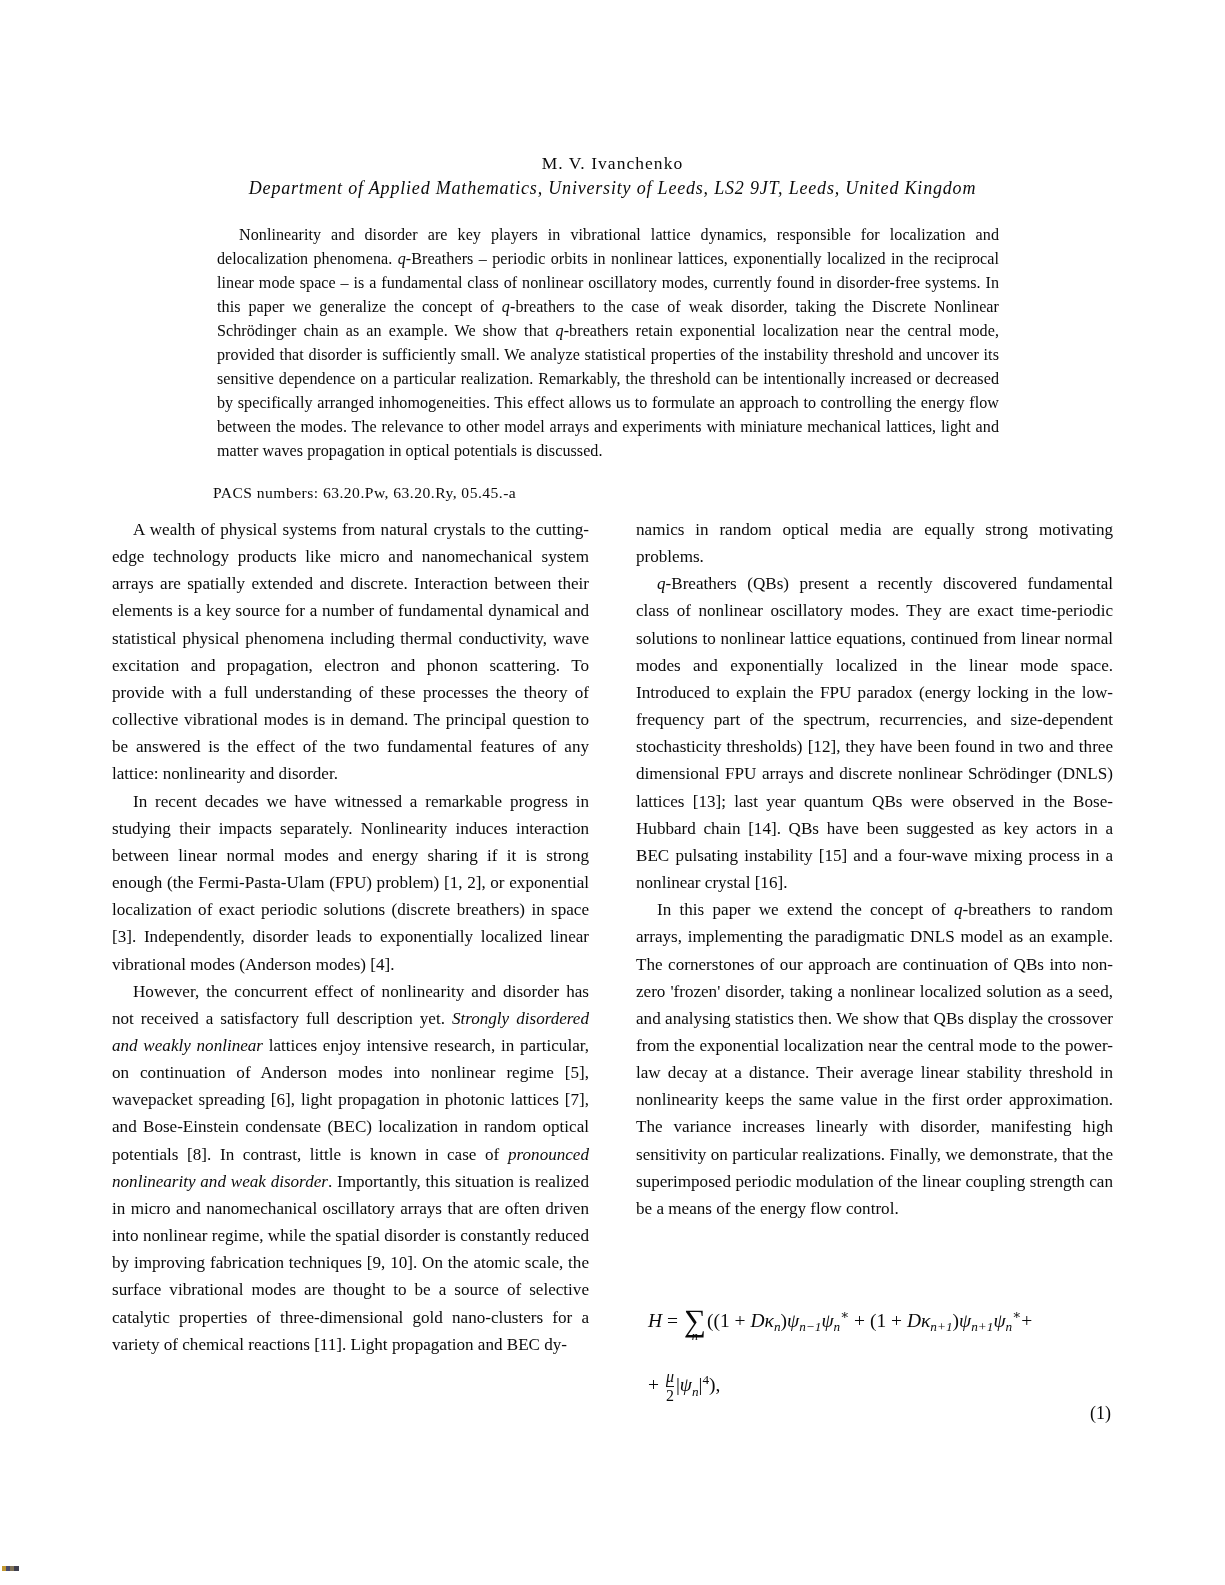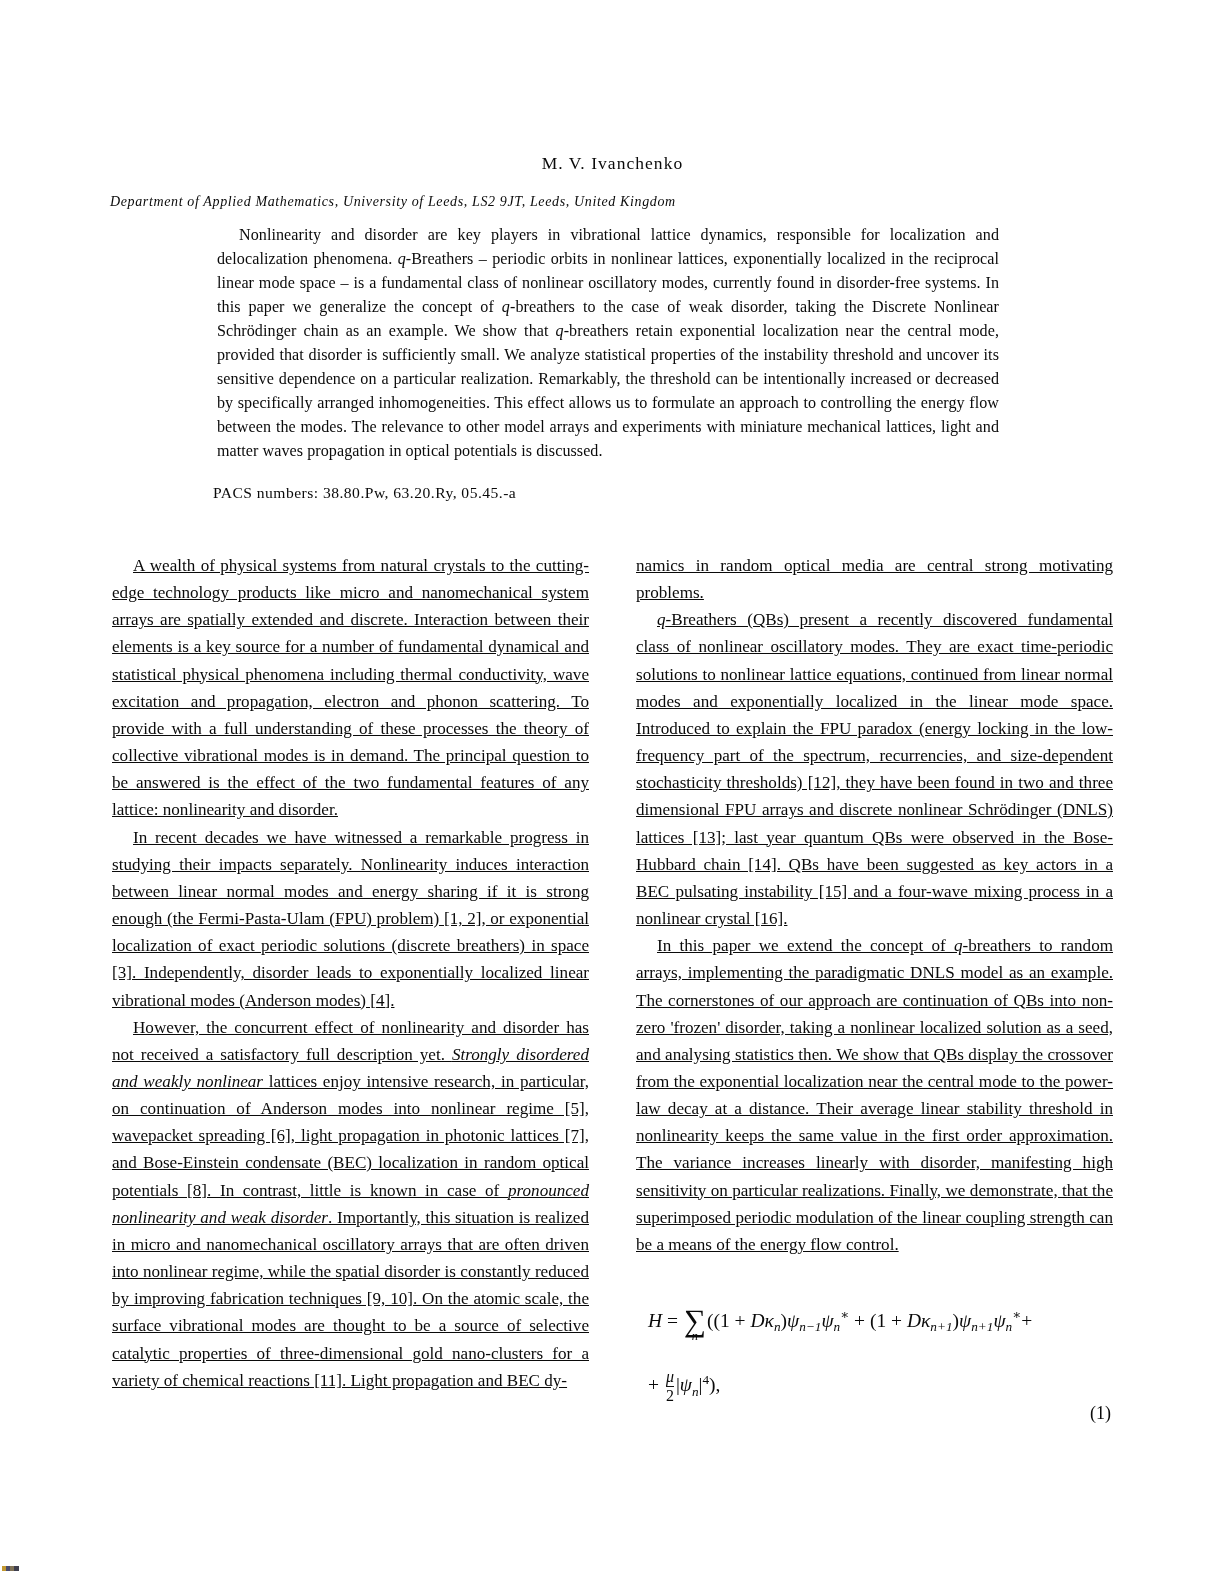--- a/index.html
+++ b/index.html
@@ -39,23 +39,24 @@
     left: 110px;
     top: 153px;
     width: 1005px;
     text-align: center;
     font-size: 17.5px;
     letter-spacing: 0.06em;
   }
   .affiliation {
     position: absolute;
     left: 110px;
-    top: 194px;
+    top: 178px;
     width: 1005px;
-    font-size: 14px;
+    text-align: center;
+    font-size: 18px;
     font-style: italic;
     letter-spacing: 0.045em;
   }
 
   
   .abstract {
     position: absolute;
     left: 213px;
     top: 219px;
     width: 790px;
@@ -71,27 +72,26 @@
     left: 213px;
     top: 484px;
     width: 790px;
     font-size: 15.6px;
     letter-spacing: 0.03em;
   }
 
   
   .col {
     position: absolute;
-    top: 552px;
+    top: 516px;
     width: 477px;
     font-size: 17.1px;
     line-height: 27.15px;
     text-align: justify;
     text-justify: inter-word;
-    text-decoration: underline;
   }
   .col-left  { left: 112px; }
   .col-right { left: 636px; }
   .col p {
     margin: 0;
     text-indent: 21px;
   }
   .col p.noindent { text-indent: 0; }
 
   
@@ -176,30 +176,30 @@
 
 
   <div class="author">M. V. Ivanchenko</div>
 
   <div class="affiliation">Department of Applied Mathematics, University of Leeds, LS2 9JT, Leeds, United Kingdom</div>
 
   <div class="abstract">
     <p>Nonlinearity and disorder are key players in vibrational lattice dynamics, responsible for localization and delocalization phenomena. <i class="m">q</i>-Breathers – periodic orbits in nonlinear lattices, exponentially localized in the reciprocal linear mode space – is a fundamental class of nonlinear oscillatory modes, currently found in disorder-free systems. In this paper we generalize the concept of <i class="m">q</i>-breathers to the case of weak disorder, taking the Discrete Nonlinear Schrödinger chain as an example. We show that <i class="m">q</i>-breathers retain exponential localization near the central mode, provided that disorder is sufficiently small. We analyze statistical properties of the instability threshold and uncover its sensitive dependence on a particular realization. Remarkably, the threshold can be intentionally increased or decreased by specifically arranged inhomogeneities. This effect allows us to formulate an approach to controlling the energy flow between the modes. The relevance to other model arrays and experiments with miniature mechanical lattices, light and matter waves propagation in optical potentials is discussed.</p>
   </div>
 
-  <div class="pacs">PACS numbers: 38.80.Pw, 63.20.Ry, 05.45.-a</div>
+  <div class="pacs">PACS numbers: 63.20.Pw, 63.20.Ry, 05.45.-a</div>
 
   <div class="col col-left">
     <p>A wealth of physical systems from natural crystals to the cutting-edge technology products like micro and nanomechanical system arrays are spatially extended and discrete. Interaction between their elements is a key source for a number of fundamental dynamical and statistical physical phenomena including thermal conductivity, wave excitation and propagation, electron and phonon scattering. To provide with a full understanding of these processes the theory of collective vibrational modes is in demand. The principal question to be answered is the effect of the two fundamental features of any lattice: nonlinearity and disorder.</p>
     <p>In recent decades we have witnessed a remarkable progress in studying their impacts separately. Nonlinearity induces interaction between linear normal modes and energy sharing if it is strong enough (the Fermi-Pasta-Ulam (FPU) problem) [1, 2], or exponential localization of exact periodic solutions (discrete breathers) in space [3]. Independently, disorder leads to exponentially localized linear vibrational modes (Anderson modes) [4].</p>
     <p>However, the concurrent effect of nonlinearity and disorder has not received a satisfactory full description yet. <span class="em">Strongly disordered and weakly nonlinear</span> lattices enjoy intensive research, in particular, on continuation of Anderson modes into nonlinear regime [5], wavepacket spreading [6], light propagation in photonic lattices [7], and Bose-Einstein condensate (BEC) localization in random optical potentials [8]. In contrast, little is known in case of <span class="em">pronounced nonlinearity and weak disorder</span>. Importantly, this situation is realized in micro and nanomechanical oscillatory arrays that are often driven into nonlinear regime, while the spatial disorder is constantly reduced by improving fabrication techniques [9, 10]. On the atomic scale, the surface vibrational modes are thought to be a source of selective catalytic properties of three-dimensional gold nano-clusters for a variety of chemical reactions [11]. Light propagation and BEC dy-</p>
   </div>
 
   <div class="col col-right">
-    <p class="noindent">namics in random optical media are central strong motivating problems.</p>
+    <p class="noindent">namics in random optical media are equally strong motivating problems.</p>
     <p><i class="m">q</i>-Breathers (QBs) present a recently discovered fundamental class of nonlinear oscillatory modes. They are exact time-periodic solutions to nonlinear lattice equations, continued from linear normal modes and exponentially localized in the linear mode space. Introduced to explain the FPU paradox (energy locking in the low-frequency part of the spectrum, recurrencies, and size-dependent stochasticity thresholds) [12], they have been found in two and three dimensional FPU arrays and discrete nonlinear Schrödinger (DNLS) lattices [13]; last year quantum QBs were observed in the Bose-Hubbard chain [14]. QBs have been suggested as key actors in a BEC pulsating instability [15] and a four-wave mixing process in a nonlinear crystal [16].</p>
     <p>In this paper we extend the concept of <i class="m">q</i>-breathers to random arrays, implementing the paradigmatic DNLS model as an example. The cornerstones of our approach are continuation of QBs into non-zero 'frozen' disorder, taking a nonlinear localized solution as a seed, and analysing statistics then. We show that QBs display the crossover from the exponential localization near the central mode to the power-law decay at a distance. Their average linear stability threshold in nonlinearity keeps the same value in the first order approximation. The variance increases linearly with disorder, manifesting high sensitivity on particular realizations. Finally, we demonstrate, that the superimposed periodic modulation of the linear coupling strength can be a means of the energy flow control.</p>
   </div>
 
   <div class="equation-block">
 
     <div class="eq-line eq-line1">
       <span>H</span><span class="upr"> = </span><span class="bigsum">∑<span class="sub">n</span></span><span class="upr">((1 + </span><span>D</span><span>κ</span><sub class="s">n</sub><span class="upr">)</span><span>ψ</span><sub class="s">n−1</sub><span>ψ</span><sub class="s">n</sub><sup class="s upr">∗</sup><span class="upr"> + (1 + </span><span>D</span><span>κ</span><sub class="s">n+1</sub><span class="upr">)</span><span>ψ</span><sub class="s">n+1</sub><span>ψ</span><sub class="s">n</sub><sup class="s upr">∗</sup><span class="upr">+</span>
     </div>
 

